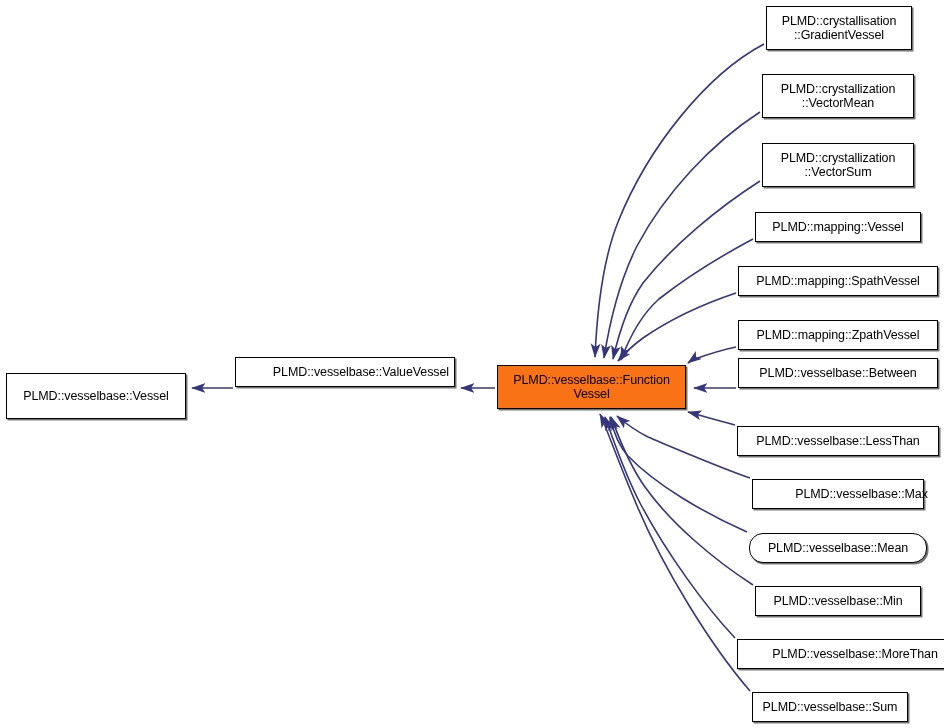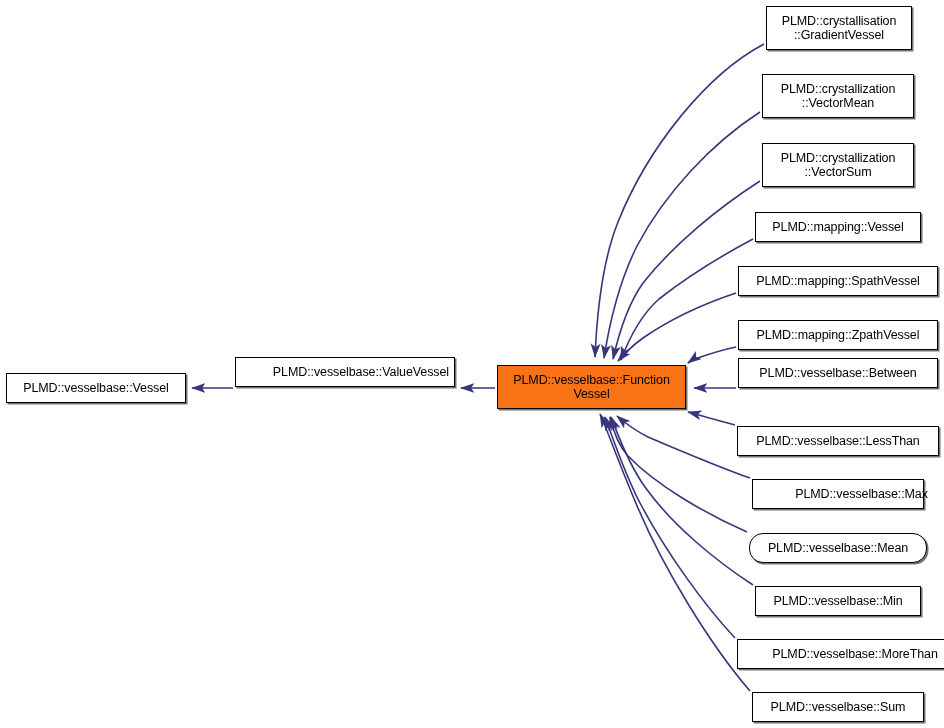--- a/index.html
+++ b/index.html
@@ -51,35 +51,35 @@
         <path d="M 735,425 C 720,421 705,417 692,413 L 688,412" fill="none" stroke="#36367c" stroke-width="1.6" marker-end="url(#arrowhead)"></path>
         <path d="M 750,478 C 716,466 679,450 648,437 C 634,430 624,422 617,416" fill="none" stroke="#36367c" stroke-width="1.6" marker-end="url(#arrowhead)"></path>
         <path d="M 747,532 C 704,513 656,485 628,456 C 618,445 613,430 610,417" fill="none" stroke="#36367c" stroke-width="1.6" marker-end="url(#arrowhead)"></path>
         <path d="M 753,585 C 716,561 672,525 645,487 C 627,462 617,432 611,417" fill="none" stroke="#36367c" stroke-width="1.6" marker-end="url(#arrowhead)"></path>
         <path d="M 735,638 C 705,606 667,554 640,503 C 622,468 611,432 605,417" fill="none" stroke="#36367c" stroke-width="1.6" marker-end="url(#arrowhead)"></path>
         <path d="M 750,691 C 712,647 663,569 635,501 C 616,456 605,424 600,414" fill="none" stroke="#36367c" stroke-width="1.6" marker-end="url(#arrowhead)"></path>
       </g>
   </svg>
 
   <div id="nodes-layer">
-      <div class="node-box" style="left: 6px; top: 373px; width: 180px; height: 30px;"><span class="node-label">PLMD::vesselbase::Vessel</span></div>
+      <div class="node-box" style="left: 6px; top: 373px; width: 180px; height: 46px;"><span class="node-label">PLMD::vesselbase::Vessel</span></div>
       <div class="node-box" style="left: 235px; top: 357px; width: 220px; height: 30px; justify-content: flex-end;"><span class="node-label">PLMD::vesselbase::ValueVessel</span></div>
       <div class="node-box current" style="left: 497px; top: 365px; width: 189px; height: 44px;"><span class="node-label">PLMD::vesselbase::Function
 Vessel</span></div>
       <div class="node-box" style="left: 766px; top: 6px; width: 146px; height: 44px;"><span class="node-label">PLMD::crystallisation
 ::GradientVessel</span></div>
       <div class="node-box" style="left: 762px; top: 74px; width: 152px; height: 44px;"><span class="node-label">PLMD::crystallization
 ::VectorMean</span></div>
       <div class="node-box" style="left: 762px; top: 143px; width: 152px; height: 44px;"><span class="node-label">PLMD::crystallization
 ::VectorSum</span></div>
       <div class="node-box" style="left: 755px; top: 212px; width: 166px; height: 30px;"><span class="node-label">PLMD::mapping::Vessel</span></div>
       <div class="node-box" style="left: 738px; top: 266px; width: 200px; height: 30px;"><span class="node-label">PLMD::mapping::SpathVessel</span></div>
       <div class="node-box" style="left: 738px; top: 320px; width: 200px; height: 30px;"><span class="node-label">PLMD::mapping::ZpathVessel</span></div>
       <div class="node-box" style="left: 738px; top: 358px; width: 200px; height: 30px;"><span class="node-label">PLMD::vesselbase::Between</span></div>
       <div class="node-box" style="left: 737px; top: 426px; width: 202px; height: 30px;"><span class="node-label">PLMD::vesselbase::LessThan</span></div>
       <div class="node-box" style="left: 752px; top: 479px; width: 172px; height: 30px; padding-left: 47px;"><span class="node-label">PLMD::vesselbase::Max</span></div>
       <div class="node-box" style="left: 749px; top: 533px; width: 178px; height: 30px; border-radius: 14px;"><span class="node-label">PLMD::vesselbase::Mean</span></div>
       <div class="node-box" style="left: 755px; top: 586px; width: 166px; height: 30px;"><span class="node-label">PLMD::vesselbase::Min</span></div>
       <div class="node-box" style="left: 737px; top: 639px; width: 236px; height: 30px;"><span class="node-label">PLMD::vesselbase::MoreThan</span></div>
-      <div class="node-box" style="left: 752px; top: 692px; width: 172px; height: 30px;"><span class="node-label">PLMD::vesselbase::Sum</span></div>
+      <div class="node-box" style="left: 752px; top: 692px; width: 156px; height: 30px;"><span class="node-label">PLMD::vesselbase::Sum</span></div>
     </div>
 
 </div>
 
 </body></html>

